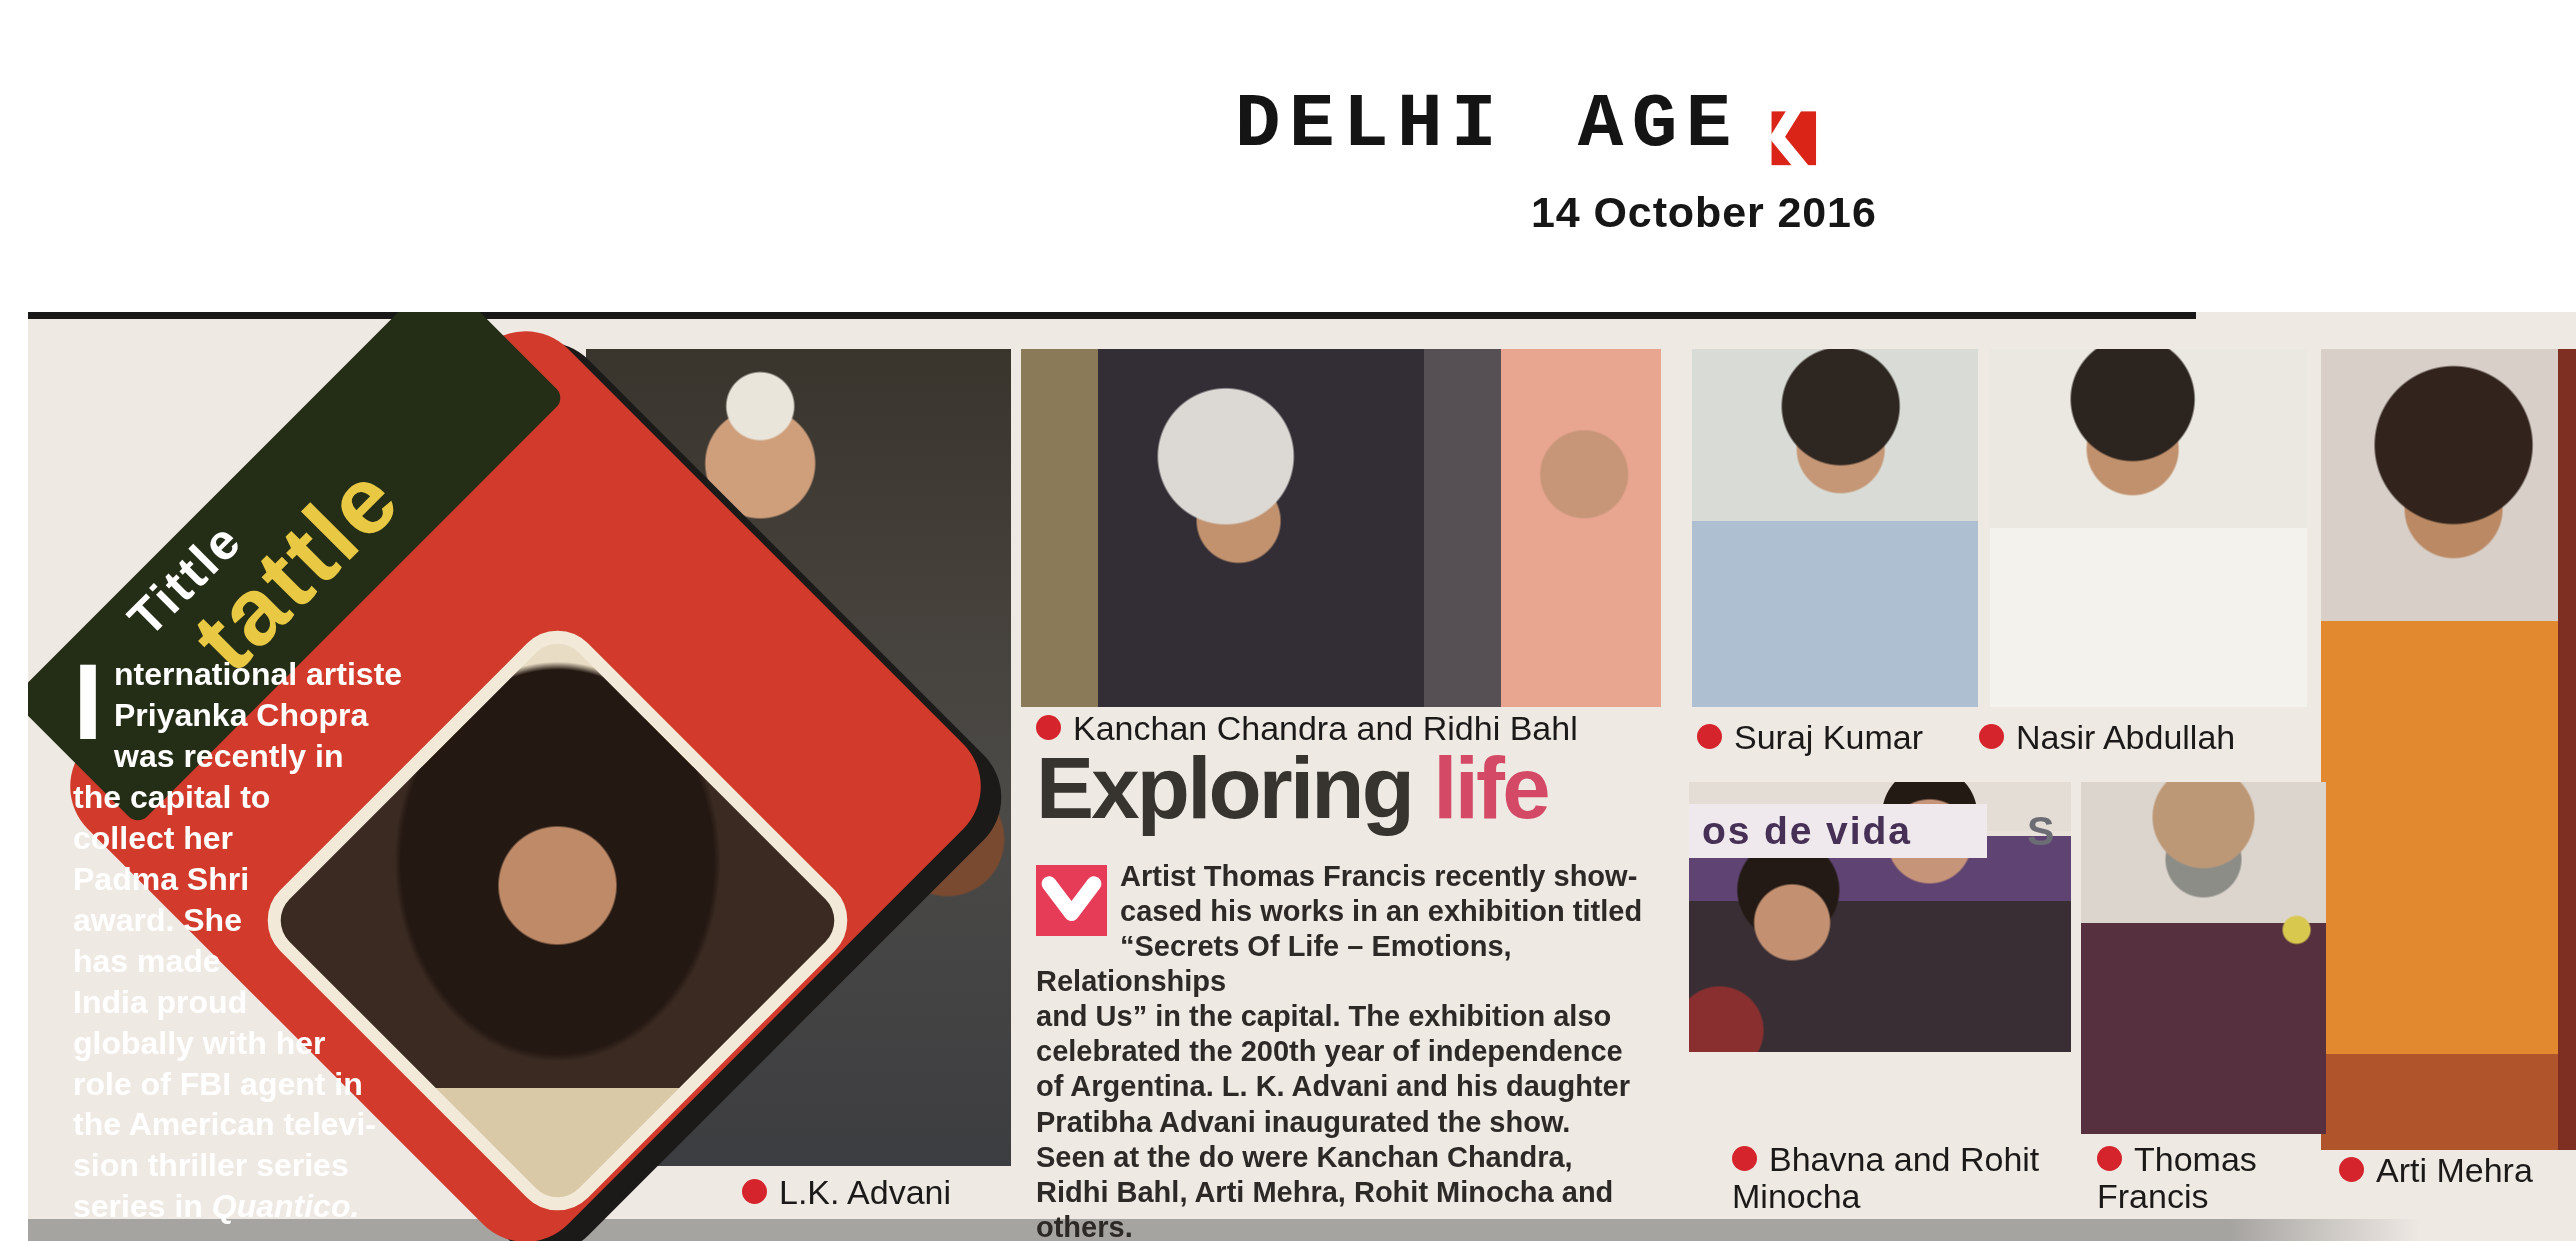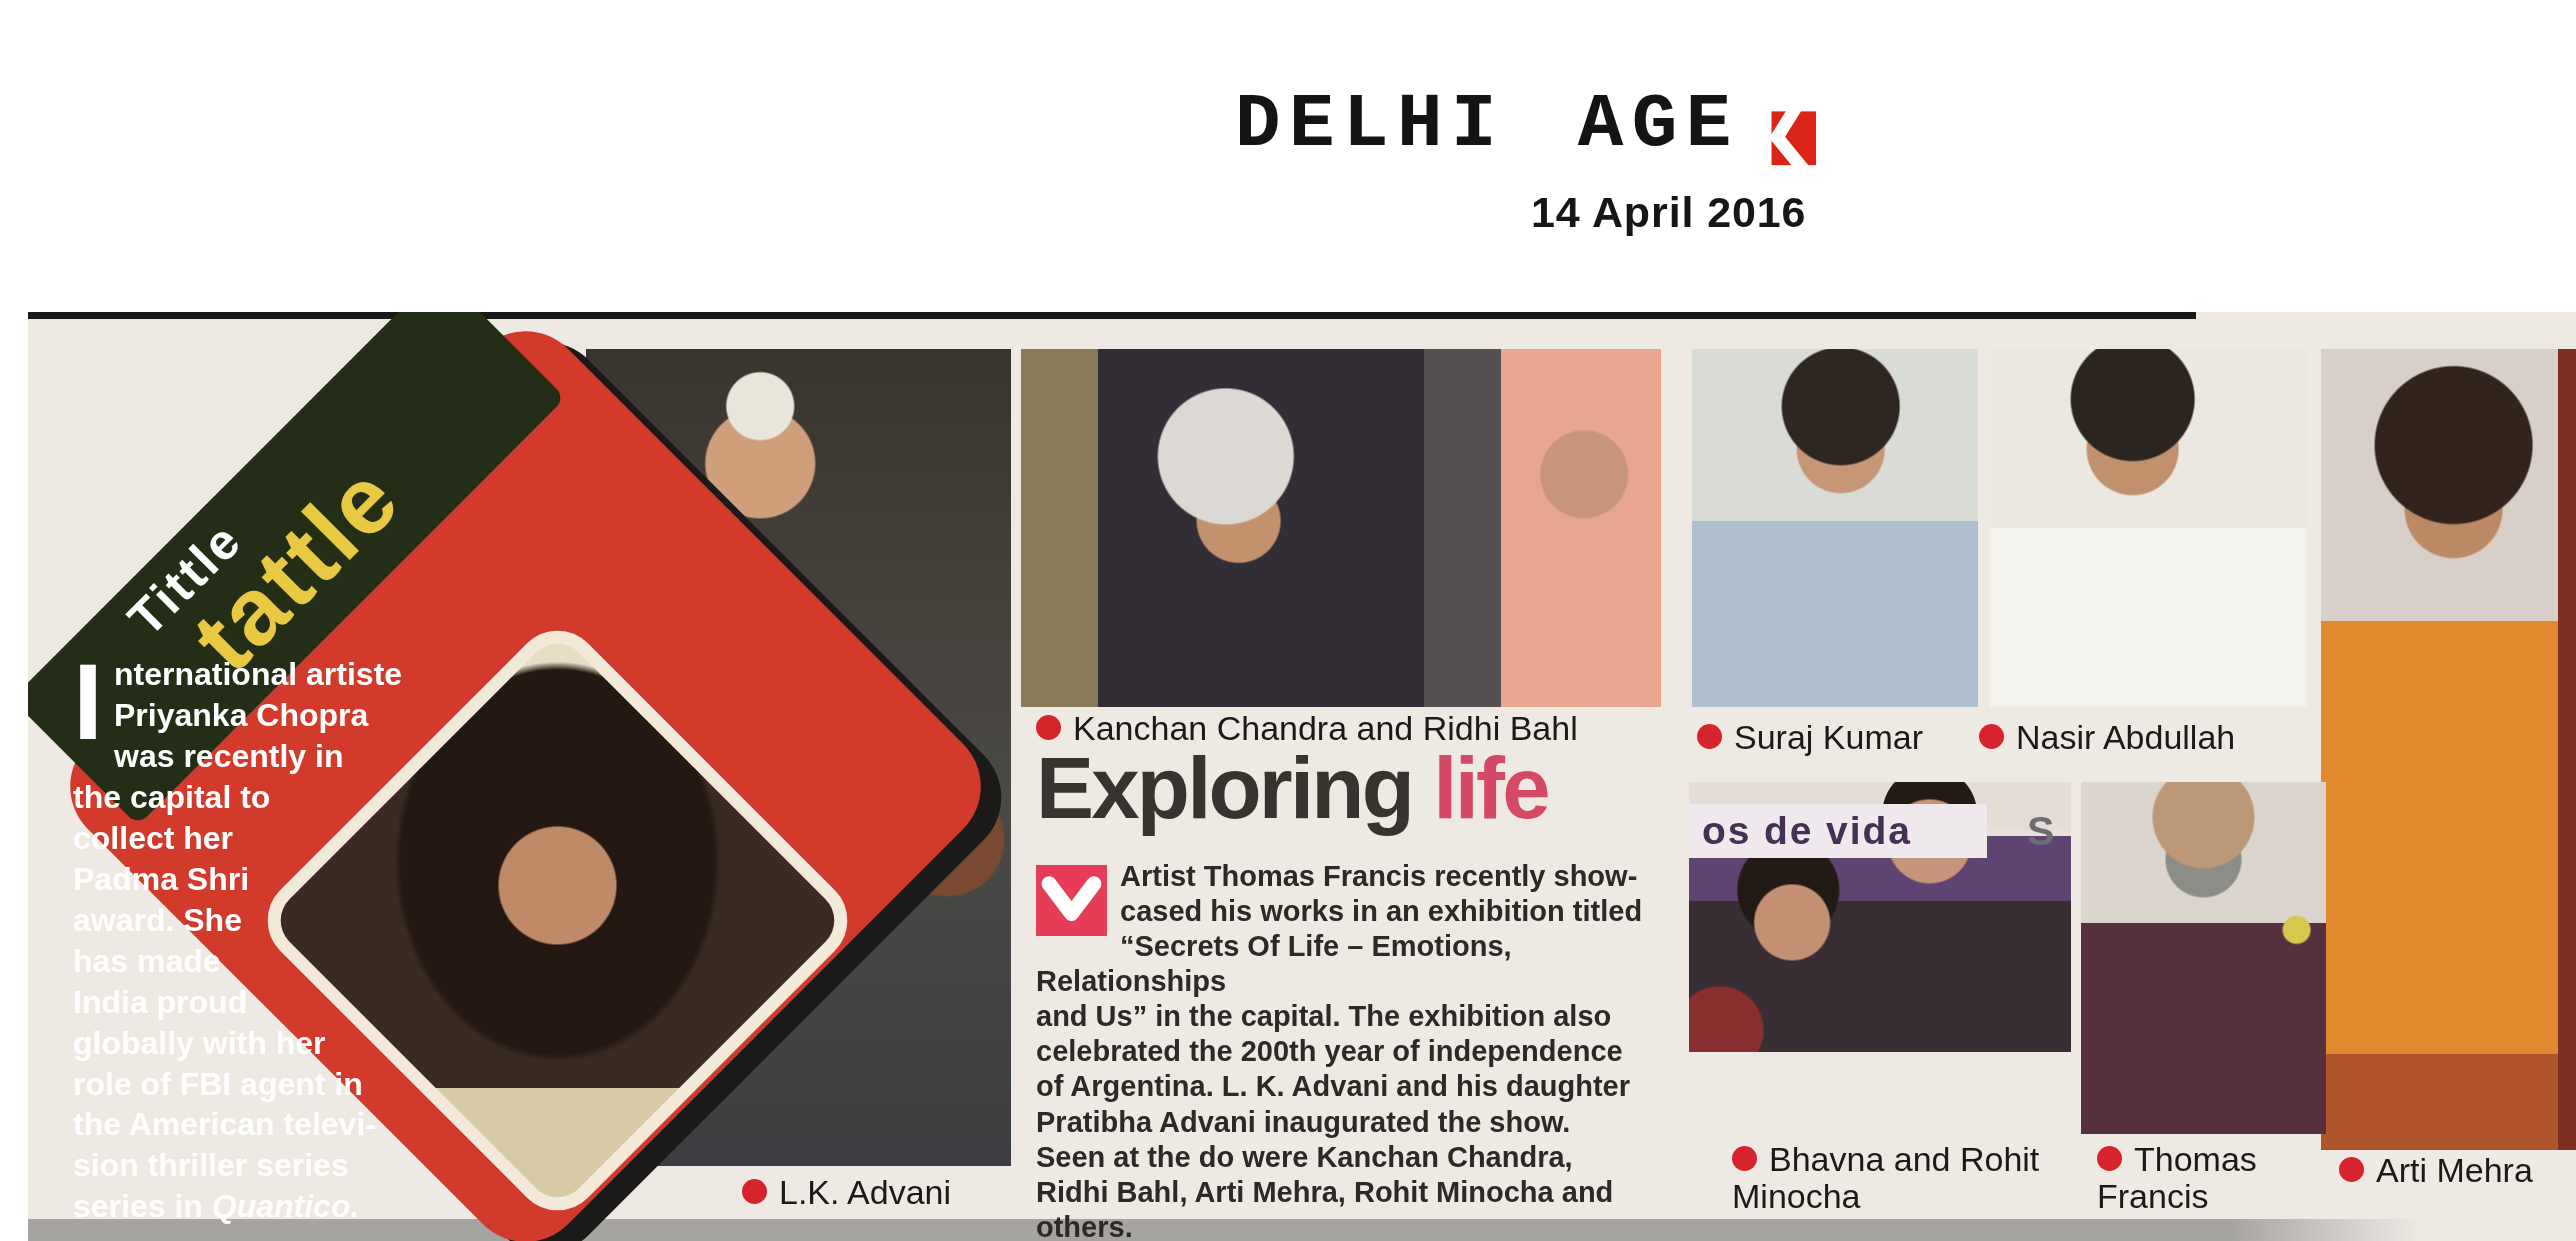--- a/index.html
+++ b/index.html
@@ -108,21 +108,21 @@
 </head>
 <body>
 
 <div class="page">
 
   <div class="masthead-title">DELHI AGE</div>
   <svg class="masthead-logo" viewBox="0 0 72 96" overflow="visible">
     <rect x="8" y="22" width="48" height="58" fill="#da2418"></rect>
     <polyline points="44,2 14,50 50,94" fill="none" stroke="#ffffff" stroke-width="14" stroke-linejoin="round" stroke-linecap="round"></polyline>
   </svg>
-  <div class="masthead-date">14 April 2016</div>
+  <div class="masthead-date">14 October 2016</div>
 
   <div class="clipping">
     <div class="topline"></div>
 
     <div class="photo photo-advani"></div>
     <div class="photo photo-kanchan"></div>
     <div class="photo photo-suraj"></div>
     <div class="photo photo-nasir"></div>
     <div class="photo photo-arti"></div>
     <div class="photo photo-bhavna">

